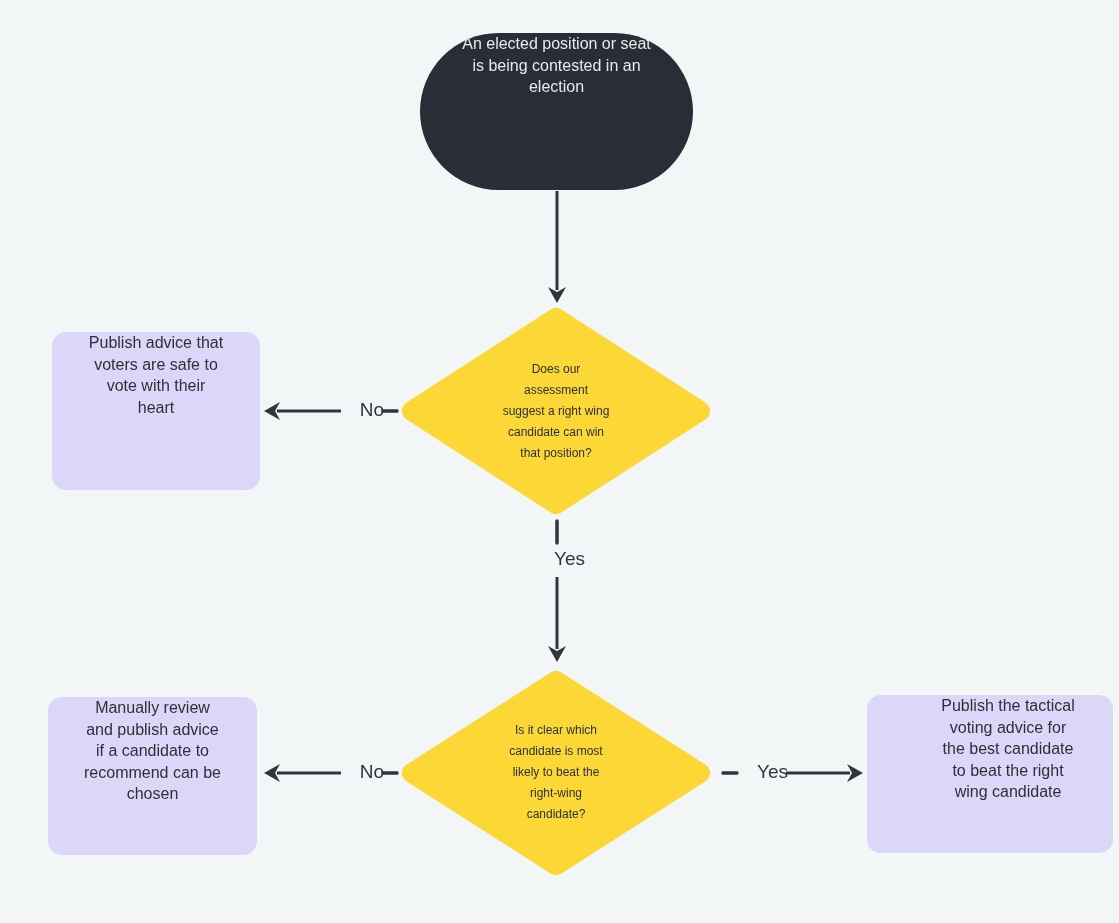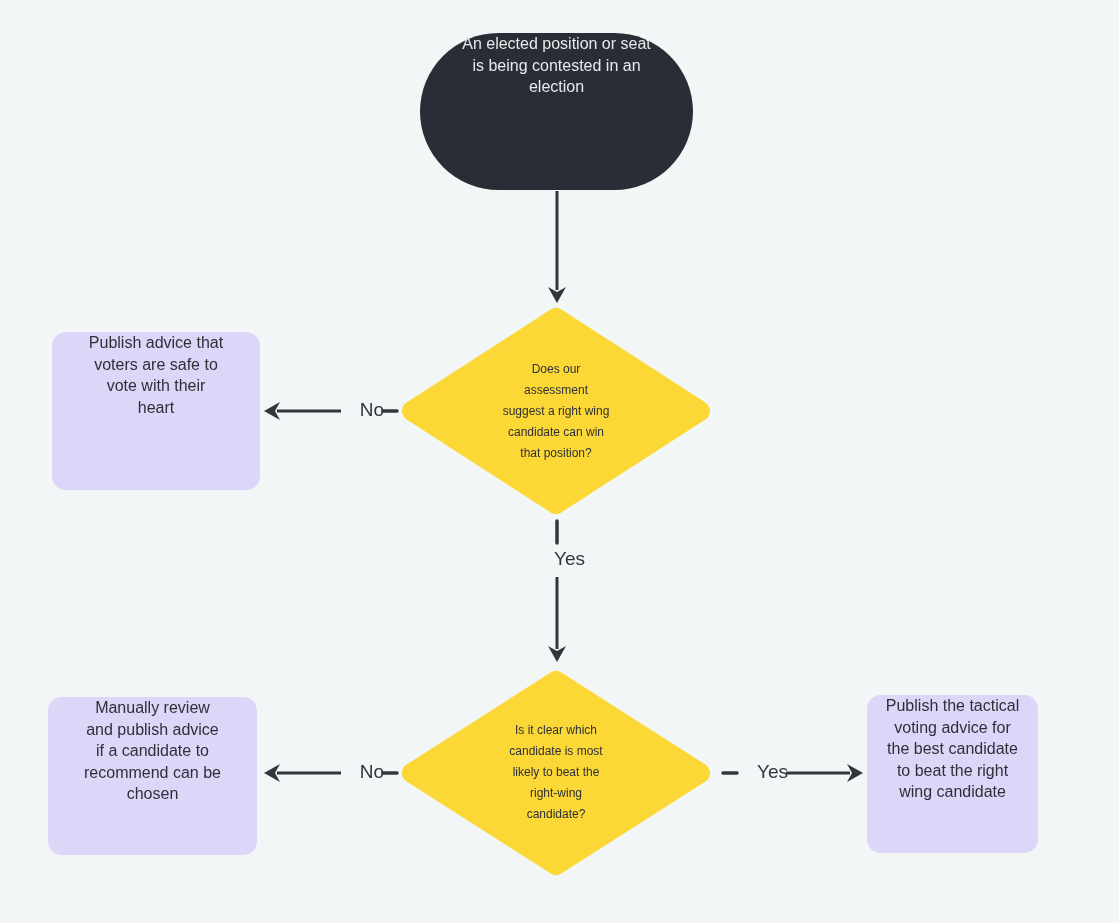--- a/index.html
+++ b/index.html
@@ -37,21 +37,21 @@
     border-radius: 79px;
     background: var(--c-dark, #2b2d36);
     color: var(--c-dark-text, #e8e9ec);
   }
   .outcome {
     border-radius: 14px;
     background: var(--c-purple, #dcd6f8);
   }
   .node-heart    { left: 52px;  top: 332px; width: 208px; height: 158px; }
   .node-manual   { left: 48px;  top: 669px; width: 209px; height: 158px; margin-top: 28px; }
-  .node-tactical { left: 867px; top: 695px; width: 171px; height: 158px; }
+  .node-tactical { left: 867px; top: 695px; width: 210px; height: 158px; padding-left: 36px; }
 
   .decision-text {
     position: absolute;
     display: flex;
     align-items: center;
     justify-content: center;
     text-align: center;
     white-space: pre-line;
     font-size: 12px;
     line-height: 21px;

